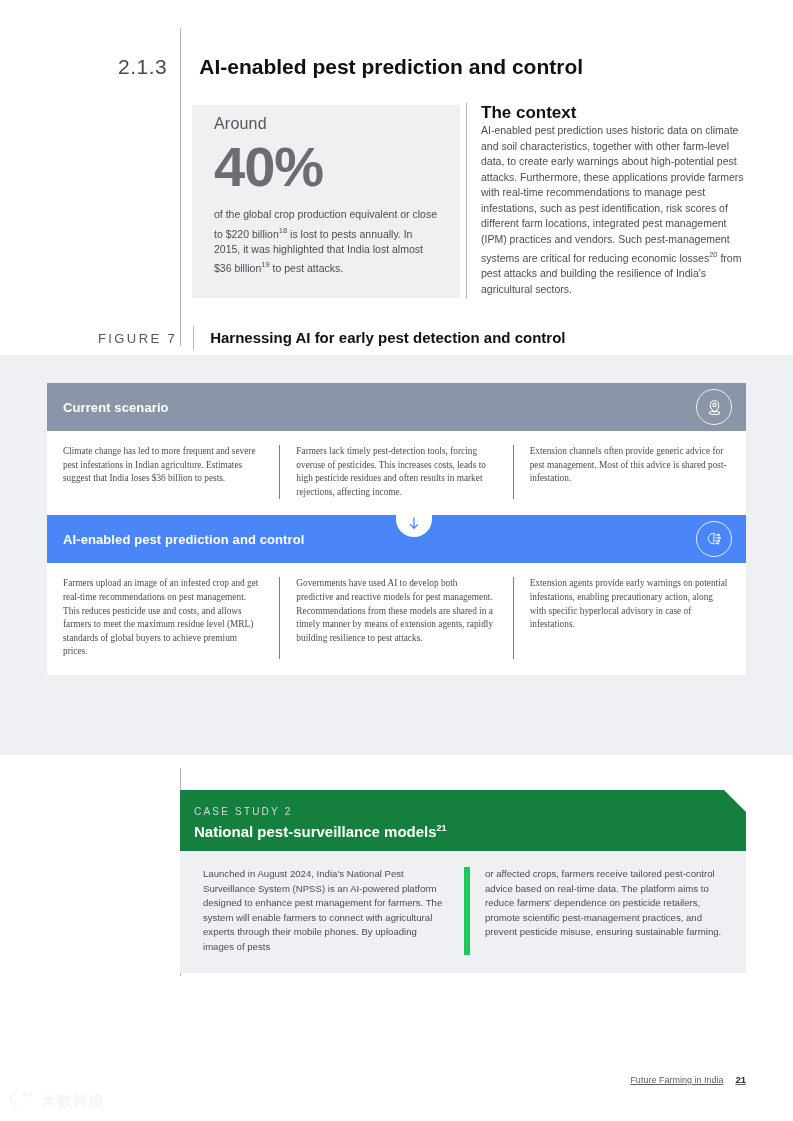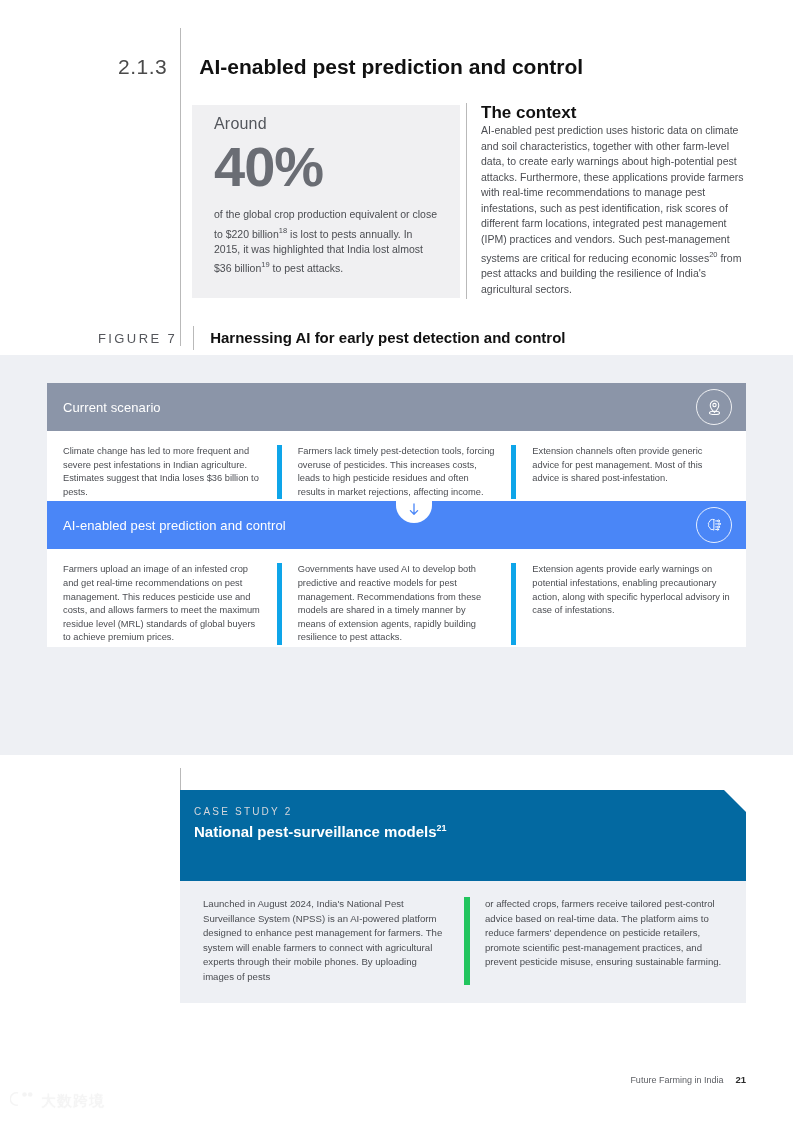--- a/index.html
+++ b/index.html
@@ -158,21 +158,21 @@
     display: flex;
     align-items: center;
     box-sizing: border-box;
     padding-left: 16px;
   }
   .bar-current { background: #8b95a8; }
   .bar-ai      { background: #4a86f7; }
   .bar-vision  { background: #4a4f58; }
   .bar-title {
     color: #ffffff;
-    font-weight: normal;
+    font-weight: bold;
     font-size: 13px;
     letter-spacing: .1px;
     text-align: right;
   }
   .bar-icon {
     position: absolute;
     right: 14px;
     top: 50%;
     transform: translateY(-50%);
     width: 34px;
@@ -181,31 +181,32 @@
     border: 1px solid rgba(255,255,255,.85);
     display: flex;
     align-items: center;
     justify-content: center;
   }
 
   .panel {
     background: #ffffff;
     display: flex;
     box-sizing: border-box;
-    padding: 14px 0 2px 0;
+    padding: 14px 0 16px 0;
+    font-family: Liberation Serif, serif;
   }
   .panel-col {
     flex: 1;
     box-sizing: border-box;
     padding: 0 16px;
     font-size: 9.3px;
     line-height: 13.6px;
     color: #4b4d52;
   }
-  .panel-col + .panel-col { border-left: 5px solid #0ea5e9; }
+  .panel-col + .panel-col { border-left: 1px solid #0ea5e9; }
 
   
   .notch {
     position: absolute;
     left: 349px;
     width: 36px;
     height: 22px;
     background: #ffffff;
     border-radius: 0 0 18px 18px;
     display: flex;
@@ -219,22 +220,22 @@
   .notch.dark-arrow svg { stroke: #5a5f68; }
 
   
   .case-wrap {
     position: absolute;
     left: 180px;
     top: 790px;
     width: 566px;
   }
   .case-head {
-    background: #0369a1;
-    height: 91px;
+    background: #15803d;
+    height: 61px;
     box-sizing: border-box;
     padding: 16px 0 0 14px;
     clip-path: polygon(0 0, calc(100% - 22px) 0, 100% 22px, 100% 100%, 0 100%);
   }
   .case-kicker {
     color: #d5d7dc;
     font-size: 10px;
     letter-spacing: 2.2px;
     margin-bottom: 6px;
   }
@@ -261,20 +262,21 @@
 
   
   .footer {
     position: absolute;
     right: 47px;
     bottom: 36px;
     font-size: 9px;
     color: #5c5e63;
     display: flex;
     align-items: baseline;
+    text-decoration: underline;
   }
   .footer-page {
     font-weight: bold;
     color: #2b2b2b;
     margin-left: 12px;
     font-size: 9.5px;
   }
 
   
   .watermark {

